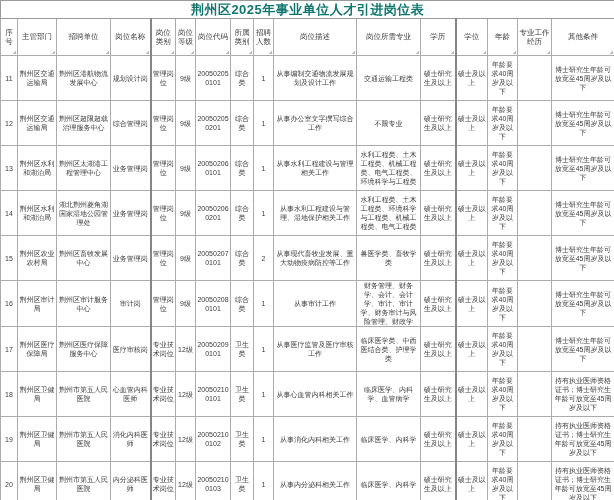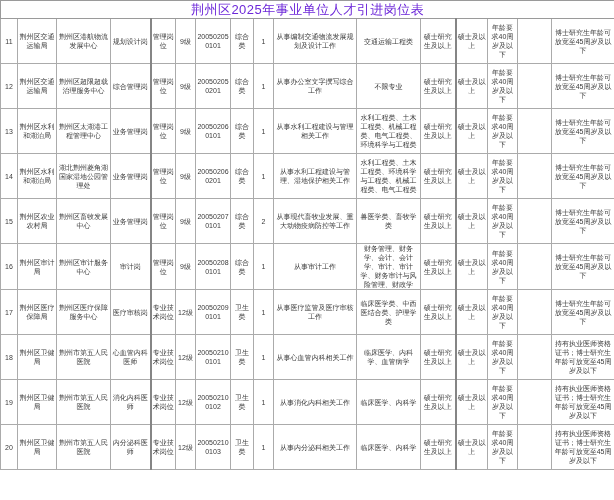--- a/index.html
+++ b/index.html
@@ -30,22 +30,22 @@
     font-size: 7px;
     line-height: 9px;
     font-weight: 400;
     word-break: break-word;
     overflow: hidden;
   }
   tr.title-row td {
     height: 17px;
     font-size: 13px;
     line-height: 17px;
-    font-weight: 400;
-    color: #6d28d9;
+    font-weight: 700;
+    color: #0f766e;
     border: 1px solid #9a9a9a;
     letter-spacing: 0.5px;
   }
   tr.head-row th {
     height: 36px;
     font-size: 7.5px;
     line-height: 9.5px;
     position: relative;
     background: #ffffff;
   }
@@ -92,20 +92,38 @@
         <col style="width:35px">
       <col style="width:32px">
         <col style="width:30px">
         <col style="width:34px">
         <col style="width:63px">
     </colgroup>
     <thead>
       <tr class="title-row">
         <td colspan="16">荆州区2025年事业单位人才引进岗位表</td>
       </tr>
+      <tr class="head-row">
+          <th>序号</th>
+          <th>主管部门</th>
+          <th>招聘单位</th>
+          <th>岗位名称</th>
+          <th>岗位类别</th>
+          <th>岗位等级</th>
+          <th>岗位代码</th>
+          <th>所属类别</th>
+          <th>招聘人数</th>
+          <th>岗位描述</th>
+          <th>岗位所需专业</th>
+          <th>学历</th>
+          <th>学位</th>
+          <th>年龄</th>
+          <th>专业工作经历</th>
+          <th>其他条件</th>
+        </tr>
     </thead>
     <tbody>
         <tr class="data-row">
           <td>11</td>
           <td>荆州区交通运输局</td>
           <td>荆州区港航物流发展中心</td>
           <td>规划设计岗</td>
           <td>管理岗位</td>
           <td>9级</td>
           <td>200502050101</td>

